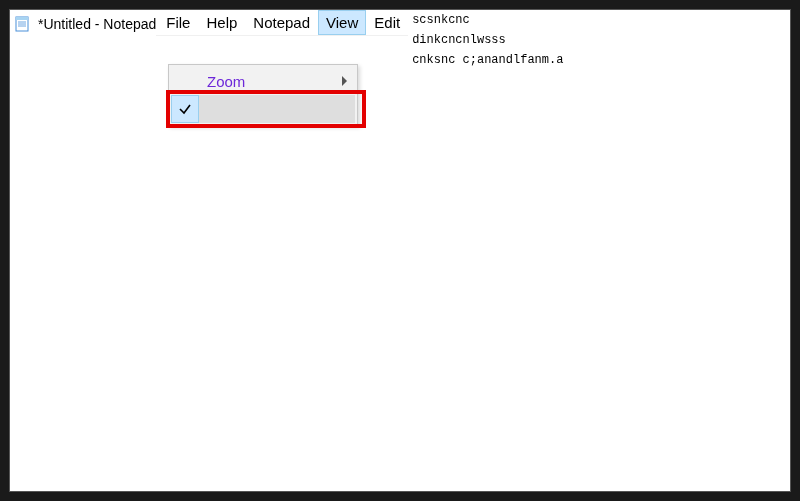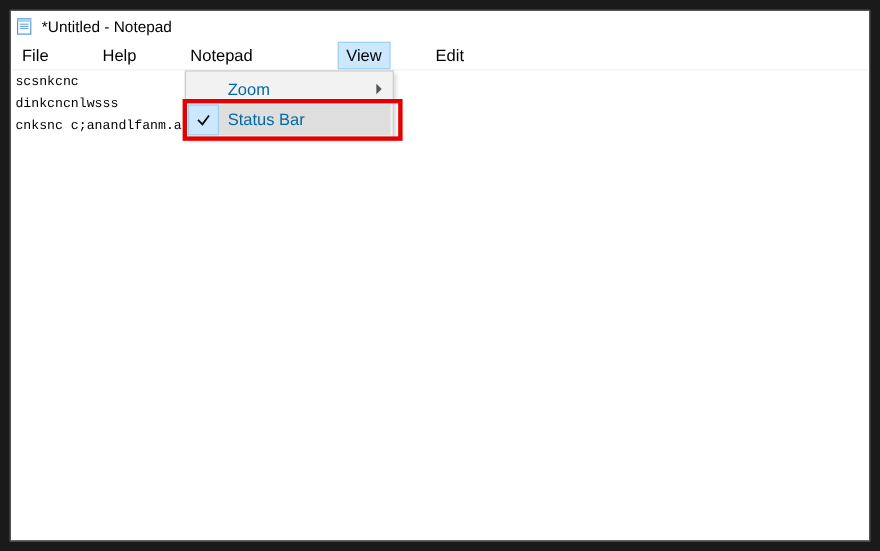--- a/index.html
+++ b/index.html
@@ -12,21 +12,21 @@
       width: 800px;
       height: 501px;
       overflow: hidden;
     }
     .window {
       width: 782px;
       height: 483px;
       background: #fff;
       border: 1px solid #555;
       display: flex;
-      flex-direction: column;
+      flex-direction: row;
       position: relative;
     }
     .titlebar {
       height: 28px;
       background: #fff;
       display: flex;
       align-items: center;
       padding-left: 4px;
       font-size: 14px;
       color: #000;
@@ -41,33 +41,31 @@
     }
     .menubar {
       height: 26px;
       display: flex;
       align-items: stretch;
       font-size: 15px;
       color: #000;
       padding-left: 2px;
       border-bottom: 1px solid #f0f0f0;
       position: relative;
-      gap: 33px;
     }
     .menubar-item {
       padding: 0 8px;
       display: flex;
       align-items: center;
       cursor: default;
     }
     .menubar-item.active {
       background: #cce8ff;
       border: 1px solid #99cfef;
       padding: 0 7px;
-      margin-left: 36px;
     }
     .editor {
       flex: 1;
       font-family: Consolas, "Courier New", monospace;
       font-size: 12px;
       line-height: 20px;
       color: #000;
       padding: 0 4px;
       white-space: pre;
       position: relative;
@@ -81,21 +79,21 @@
       border: 1px solid #c8c8c8;
       box-shadow: 2px 2px 4px rgba(0,0,0,0.15);
       padding: 2px;
       z-index: 10;
     }
     .dropdown-item {
       height: 28px;
       display: flex;
       align-items: center;
       font-size: 15px;
-      color: #0369a1;
+      color: #6d28d9;
       position: relative;
     }
     .dropdown-item .ck {
       width: 28px;
       display: flex;
       align-items: center;
       justify-content: center;
       height: 100%;
     }
     .dropdown-item .ck.checked {
@@ -166,18 +164,17 @@
             <path d="M0 0 L5 5 L0 10 Z" fill="#555"></path>
           </svg>
       </span>
     </div>
     <div class="dropdown-item highlighted">
       <span class="ck checked">
         <svg width="14" height="14" viewBox="0 0 14 14">
             <path d="M2 7 L6 11 L12 3" stroke="#000" stroke-width="1.6" fill="none"></path>
           </svg>
       </span>
-      <span class="lbl">Status Bar</span>
     </div>
   </div>
 
   <div class="red-box"></div>
 </div>
 
 </body></html>

